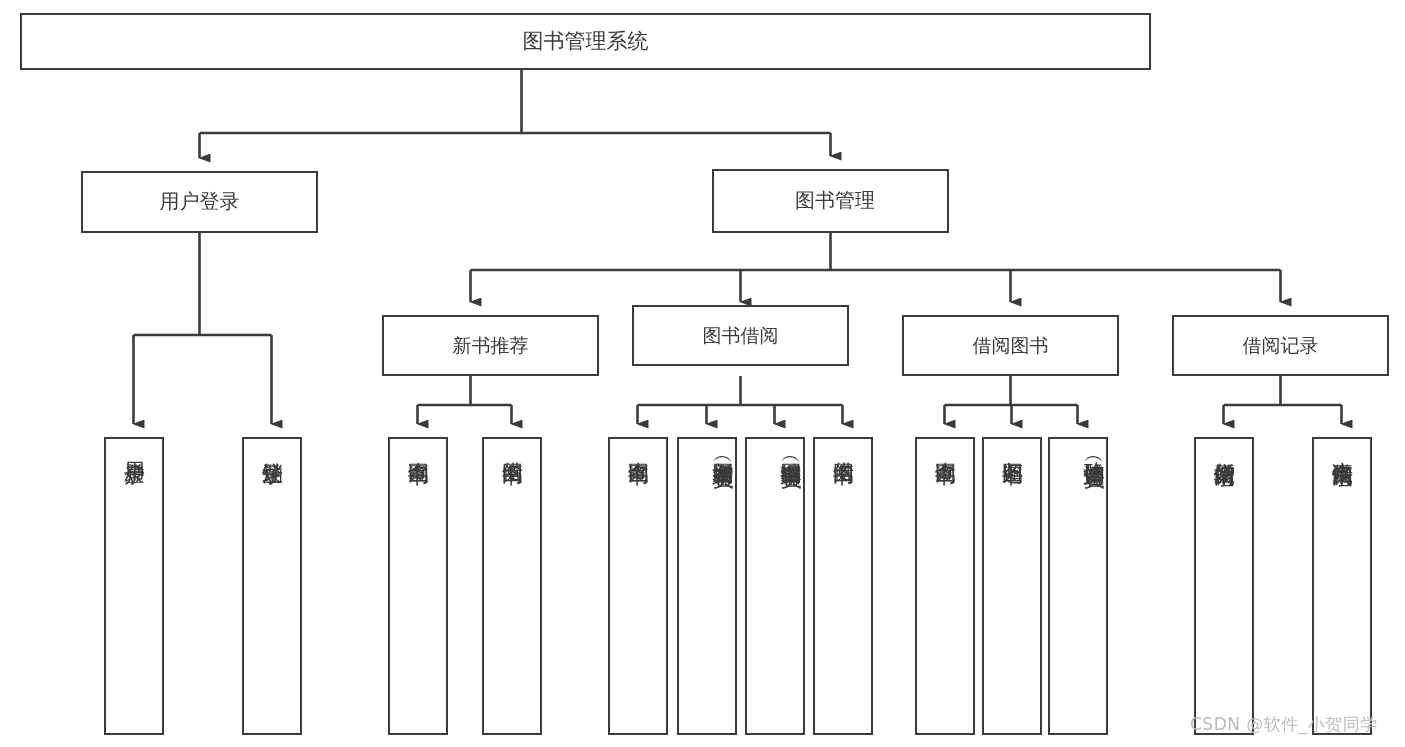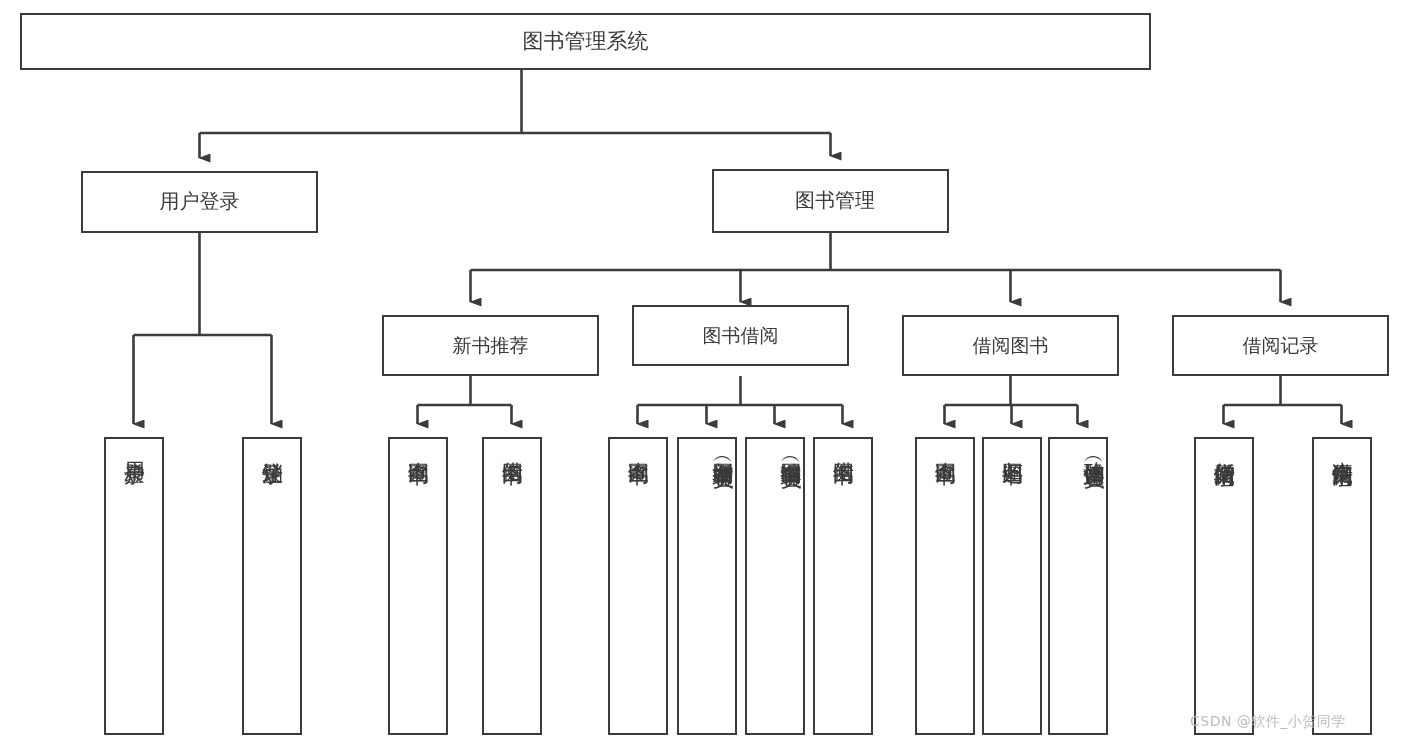--- a/index.html
+++ b/index.html
@@ -58,21 +58,21 @@
     align-items: center;
   }
   .leaf-text {
     display: block;
     white-space: nowrap;
   }
   #watermark {
     position: absolute;
     left: 1190px;
     top: 713px;
-    font-size: 14px;
+    font-size: 17px;
     color: #b9bcc0;
     white-space: nowrap;
     letter-spacing: 0.5px;
   }
 </style>
 </head>
 <body>
 
 <div id="canvas">
 

